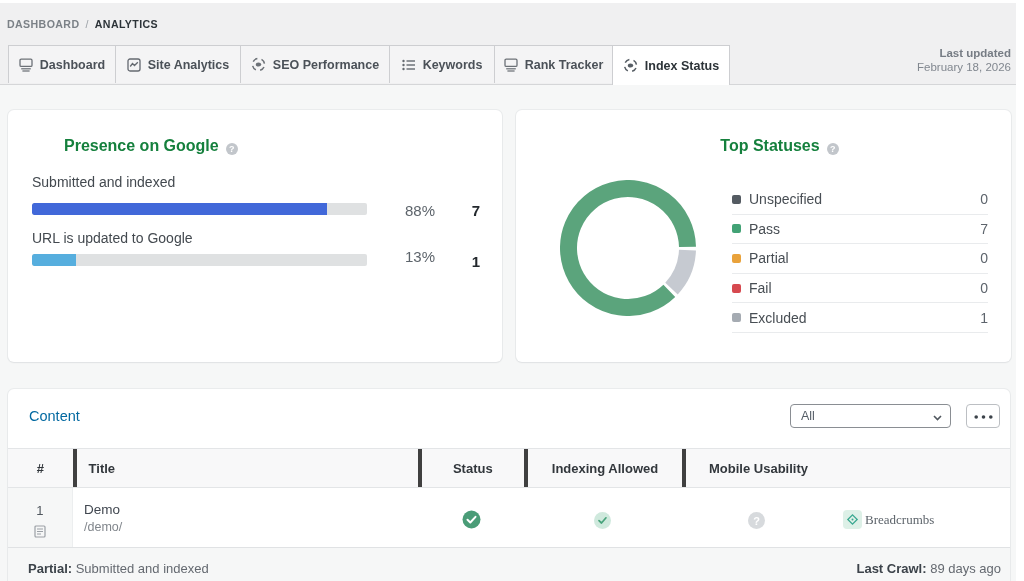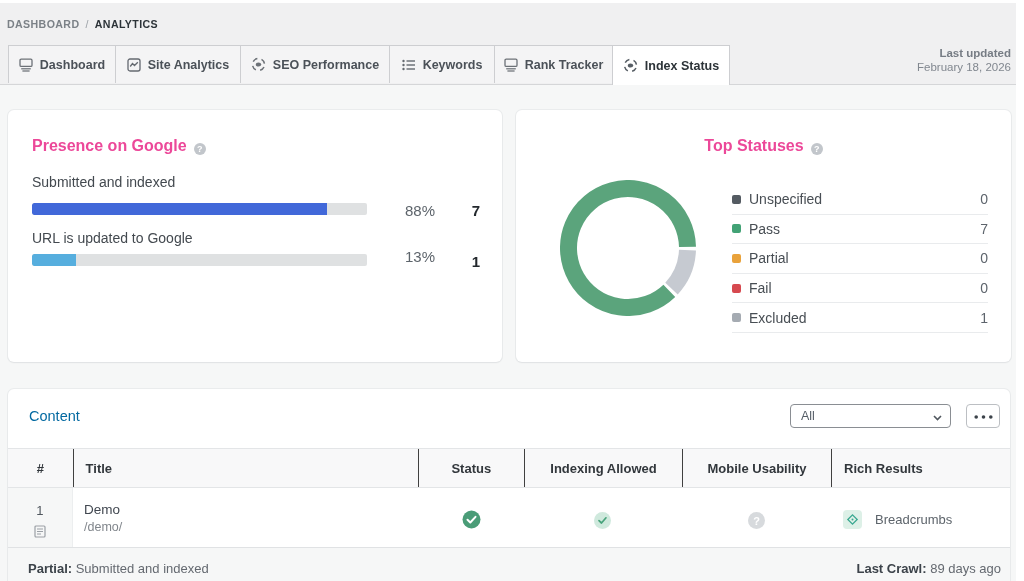--- a/index.html
+++ b/index.html
@@ -13,40 +13,40 @@
 .tabs { position:absolute; left:8px; top:45px; height:39px; display:flex; }
 .tab { height:38px; background:#f4f4f5; border:1px solid #cdced1; border-bottom:none; margin-left:-1px; display:flex; align-items:center; justify-content:center; font-size:12.5px; font-weight:600; color:#4b5158; }
 .tab:first-child { margin-left:0; }
 .tab svg { margin-right:7px; }
 .tab.active { background:#fff; height:40px; color:#2c3338; position:relative; z-index:2; }
 .lastupd { position:absolute; right:13px; top:46px; text-align:right; font-size:11.5px; line-height:14px; color:#81878f; }
 .lastupd b { color:#767c84; font-weight:700; }
 .card { position:absolute; background:#fff; border-radius:6px; box-shadow:0 0 0 1px rgba(125,135,145,.09), 0 1px 2px rgba(16,24,40,.05); }
 .card1 { left:8px; top:110px; width:494px; height:252px; }
 .card2 { left:516px; top:110px; width:495px; height:252px; }
-.ctitle { font-size:16px; font-weight:600; color:#ec4899; }
+.ctitle { font-size:16px; font-weight:600; color:#15803d;margin-left:32px; }
 .help { display:inline-block; vertical-align:-1px; width:12px; height:12px; border-radius:50%; background:#c2c6cb; color:#fff; font-size:9px; font-weight:700; text-align:center; line-height:12px; margin-left:7px; }
 .c1title { position:absolute; left:24px; top:137px; }
 .barlabel { position:absolute; left:24px; font-size:14px; color:#43494f; }
 .bartrack { position:absolute; left:24px; width:335px; height:12px; border-radius:2px; background:#dfe1e2; overflow:hidden; }
 .barfill { height:12px; border-radius:2px 0 0 2px; }
 .pct { position:absolute; width:60px; text-align:right; font-size:15px; color:#5d646b; }
 .cnt { position:absolute; width:30px; text-align:right; font-size:15px; font-weight:700; color:#23282d; }
 .c2title { position:absolute; left:0; top:137px; width:495px; text-align:center; }
 .donut { position:absolute; left:44px; top:70px; }
 .legend { position:absolute; left:216px; top:75px; width:256px; }
 .lrow { height:29.6px; display:flex; align-items:center; border-bottom:1px solid #e9ebed; font-size:14px; color:#484e54; }
 .lsq { width:9px; height:9px; border-radius:2px; margin-right:8px; flex:none; }
 .lval { margin-left:auto; color:#5d646c; }
 .card3 { left:8px; top:389px; width:1002px; height:210px; overflow:hidden; }
 .sel { position:absolute; left:782px; top:15px; width:161px; height:24px; border:1px solid #8a8e93; border-radius:4px; background:#fff; font-size:12.5px; color:#555d66; line-height:22px; padding-left:10px; }
 .sel svg { position:absolute; right:7px; top:7px; }
 .dots { position:absolute; left:958px; top:15px; width:34px; height:24px; border:1px solid #bcbfc3; border-radius:4px; background:#fff; text-align:center; color:#3c434a; font-size:10px; letter-spacing:2px; line-height:22px; font-weight:700; }
 .thead { position:absolute; left:0; top:59px; width:1002px; height:40px; background:#f8f8f9; border-top:1px solid #e3e5e7; border-bottom:1px solid #e3e5e7; font-size:13px; font-weight:700; color:#32373c; }
-.th { position:absolute; top:0; height:38px; display:flex; align-items:center; justify-content:center; border-left:1px solid #404040; font-weight:600; }
+.th { position:absolute; top:0; height:38px; display:flex; align-items:center; justify-content:center; border-left:4px solid #404040; font-weight:600; }
 .th.first { border-left:none; }
 .th.left { justify-content:flex-start; padding-left:12px; }
 .trow { position:absolute; left:0; top:99px; width:1002px; height:59px; }
 .td { position:absolute; top:0; height:59px; }
 .tfoot { position:absolute; left:0; top:158px; width:1002px; height:52px; background:#f6f7f7; border-top:1px solid #e0e2e4; font-size:13px; color:#646970; }
 .tfoot b { color:#3c434a; font-weight:700; }
 </style>
 </head>
 <body>
 <div class="page">
@@ -142,21 +142,20 @@
           <circle cx="2.2" cy="12" r="1.8" fill="#3c434a"></circle>
           <circle cx="9.5" cy="12" r="1.8" fill="#3c434a"></circle>
           <circle cx="16.8" cy="12" r="1.8" fill="#3c434a"></circle>
         </svg></div>
     <div class="thead">
       <div class="th first" style="left:0; width:64.6px;">#</div>
       <div class="th left" style="left:64.6px; width:345px;">Title</div>
       <div class="th" style="left:516px; width:158px;">Indexing Allowed</div>
       <div class="th" style="left:409.6px; width:106.4px;">Status</div>
       <div class="th" style="left:674px; width:149px;">Mobile Usability</div>
-      <div class="th left" style="left:823px; width:179px;">Rich Results</div>
     </div>
     <div class="trow">
       <div class="td" style="left:0; width:64.6px; background:#f6f7f7; border-right:1px solid #eceeef; text-align:center;">
         <div style="margin-top:15px; font-size:13px; color:#50575e;">1</div>
         <svg width="12" height="13" viewBox="0 0 12 13" style="margin-top:7px;">
             <rect x="1" y="1" width="10" height="11" rx="1" fill="none" stroke="#9ba0a6" stroke-width="1.2"></rect>
             <line x1="3" y1="4" x2="9" y2="4" stroke="#9ba0a6" stroke-width="1"></line>
             <line x1="3" y1="6.5" x2="9" y2="6.5" stroke="#9ba0a6" stroke-width="1"></line>
             <line x1="3" y1="9" x2="7" y2="9" stroke="#9ba0a6" stroke-width="1"></line>
           </svg>
@@ -184,21 +183,21 @@
           </svg>
       </div>
       <div class="td" style="left:823px; width:179px;">
         <div style="margin:22px 0 0 12px; display:flex; align-items:center;">
           <span style="width:19px; height:19px; border-radius:4px; background:#ddf0e7; display:inline-flex; align-items:center; justify-content:center;">
             <svg width="13" height="13" viewBox="0 0 13 13">
                 <rect x="3.2" y="3.2" width="6.6" height="6.6" fill="none" stroke="#3aa891" stroke-width="1.3" transform="rotate(45 6.5 6.5)"></rect>
                 <circle cx="6.5" cy="6.5" r="1" fill="#3aa891"></circle>
               </svg>
           </span>
-          <span style="margin-left:13px; font-size:13px; color:#5d646b;">Breadcrumbs</span>
+          <span style="margin-left:3px; font-size:13px; color:#5d646b;font-family:Liberation Serif, serif;">Breadcrumbs</span>
         </div>
       </div>
     </div>
     <div class="tfoot">
       <div style="position:absolute; left:20px; top:13px;"><b>Partial:</b> Submitted and indexed</div>
       <div style="position:absolute; right:9px; top:13px;"><b>Last Crawl:</b> 89 days ago</div>
     </div>
   </div>
 </div>
 

